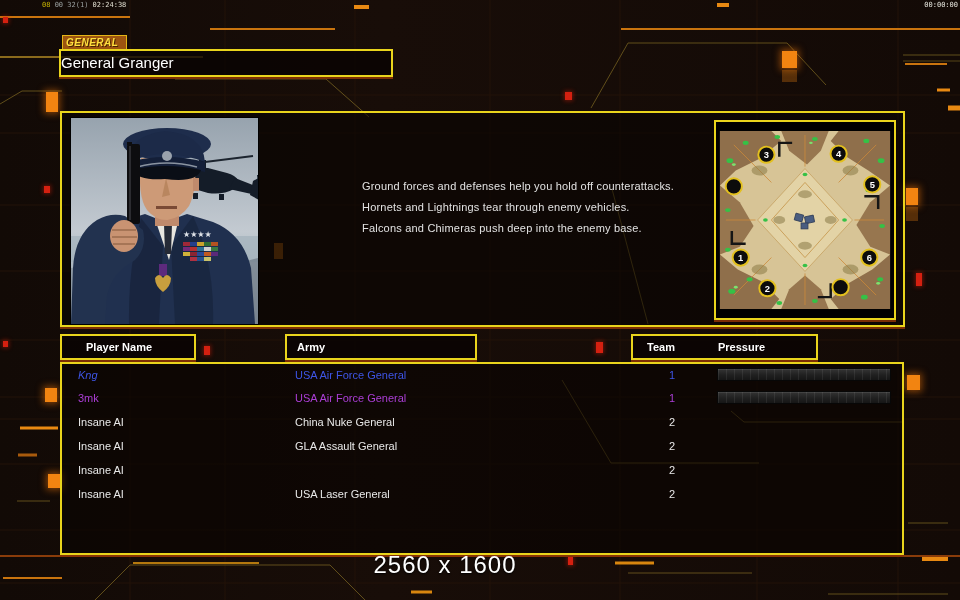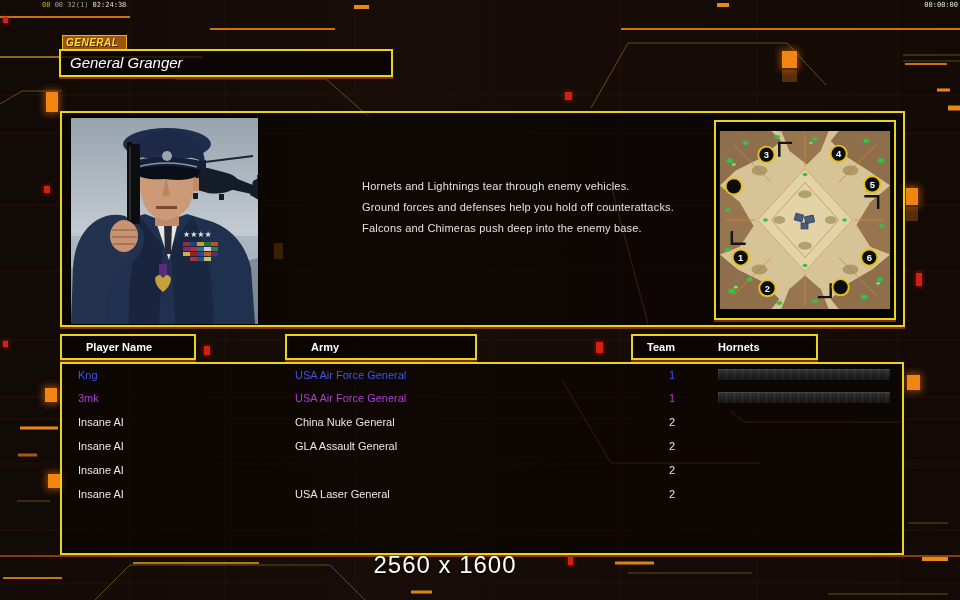--- a/index.html
+++ b/index.html
@@ -17,33 +17,33 @@
   .sq.o{background:#f28411;box-shadow:0 0 7px 2px rgba(244,120,10,.5);}
   .sq.r{background:#d42010;box-shadow:0 0 4px 1px rgba(220,30,10,.45);}
   .sq.dim{box-shadow:none;}
   
   .ybox{position:absolute;border:2px solid #e9d41c;background:rgba(9,4,2,.78);
     box-shadow:0 2px 0 rgba(135,50,6,.9);}
   .tag{position:absolute;left:62px;top:35px;width:60px;height:13px;background:#9c5410;
     border:1px solid #e3b616;color:#ffdf3e;font-size:10px;font-weight:bold;line-height:13px;
     padding-left:3px;letter-spacing:.5px;text-shadow:1px 1px 0 #4a2400;font-style:italic;}
   .titlebox{left:59px;top:49px;width:330px;height:24px;line-height:24px;}
-  .titlebox .t{padding-left:9px;font-size:15px;color:#fff;font-style:italic;}
+  .titlebox .t{font-size:15px;color:#fff;}
   .mainbox{left:60px;top:111px;width:841px;height:212px;background:rgba(8,4,2,.55);}
   .portrait{left:70px;top:117px;width:187px;height:206px;border:1px solid #000;}
   .strategy{left:362px;top:180px;width:330px;}
   .strat-line{height:21px;font-size:11px;color:#e2e2e2;letter-spacing:.2px;}
   .mapbox{left:714px;top:120px;width:178px;height:196px;background:#000;}
   .mapimg{left:719px;top:131px;width:172px;height:178px;}
   
   .hdr{position:absolute;top:334px;height:22px;border:2px solid #e9d41c;
     background:rgba(9,4,2,.85);box-shadow:0 2px 0 rgba(135,50,6,.9);
     font-size:11px;font-weight:bold;color:#fff;line-height:22px;}
   .hdr-player{left:60px;width:132px;} .hdr-player .t{padding-left:24px;}
-  .hdr-army{left:285px;width:188px;} .hdr-army .t{padding-left:24px;}
+  .hdr-army{left:285px;width:188px;} .hdr-army .t{padding-left:10px;}
   .hdr-team{left:631px;width:183px;}
   .hdr-team .team{position:absolute;left:14px;} .hdr-team .prog{position:absolute;left:85px;}
   
   .listbox{left:60px;top:362px;width:840px;height:189px;background:rgba(8,4,2,.6);}
   .prow{position:absolute;left:0;width:100%;height:22px;line-height:22px;font-size:11px;}
   .pc{position:absolute;top:0;}
   .pn{left:16px;} .pa{left:233px;} .pt{left:595px;width:30px;text-align:center;}
   .pbar{position:absolute;left:655px;top:4px;width:172px;height:11px;
     background-color:#1b1b1b;border:1px solid #070707;
     background-image:repeating-linear-gradient(90deg,rgba(255,255,255,.07) 0 1px,rgba(0,0,0,0) 1px 8px),
@@ -207,22 +207,22 @@
     <rect x="58" y="28" width="2" height="74" fill="#2c2c30"></rect>
     <rect x="56" y="24" width="5" height="3" fill="#0d0d0f"></rect>
     <ellipse cx="53" cy="118" rx="14" ry="16" fill="#c99372"></ellipse>
     <path d="M41,112 H65 M41,119 H66 M42,126 H64" stroke="#9a6c4e" stroke-width="1.5" fill="none"></path>
 
     <rect x="88" y="146" width="8" height="12" fill="#5d2a7d"></rect>
     <path d="M84,160 q4,-6 8,0 q4,-6 8,0 q0,8 -8,14 q-8,-6 -8,-14" fill="#c89f3e"></path>
   </svg>
 
   <div class="abs strategy">
+      <div class="strat-line">Ground forces and defenses help you hold off counterattacks.</div>
       <div class="strat-line">Hornets and Lightnings tear through enemy vehicles.</div>
-      <div class="strat-line">Ground forces and defenses help you hold off counterattacks.</div>
       <div class="strat-line">Falcons and Chimeras push deep into the enemy base.</div>
     </div>
 
   <div class="ybox mapbox"></div>
   <svg class="abs mapimg" viewBox="0 0 172 180">
     <rect width="172" height="180" fill="#d7c496"></rect>
     <g fill="#8f6f4b">
       <polygon points="0,0 52,0 62,10 40,28 16,40 0,55"></polygon>
       <polygon points="120,0 172,0 172,55 150,40 128,26 112,10"></polygon>
       <polygon points="0,125 18,140 42,152 60,170 52,180 0,180"></polygon>
@@ -324,27 +324,27 @@
   </svg>
 
   <div class="hdr hdr-player">
     <div class="t">Player Name</div>
   </div>
   <div class="hdr hdr-army">
     <div class="t">Army</div>
   </div>
   <div class="hdr hdr-team">
     <span class="team">Team</span>
-    <span class="prog">Hornets</span>
+    <span class="prog">Pressure</span>
   </div>
 
   <div class="ybox listbox">
     <div>
         <div class="prow" style="top: 0px;">
-          <span class="pc pn" style="color: rgb(62, 85, 230);">Kng</span>
+          <span class="pc pn" style="color: rgb(62, 85, 230); font-style: italic;">Kng</span>
           <span class="pc pa" style="color: rgb(62, 85, 230);">USA Air Force General</span>
           <span class="pc pt" style="color: rgb(62, 85, 230);">1</span>
           <div class="pbar"></div>
         </div>
         <div class="prow" style="top: 23px;">
           <span class="pc pn" style="color: rgb(171, 62, 214);">3mk</span>
           <span class="pc pa" style="color: rgb(171, 62, 214);">USA Air Force General</span>
           <span class="pc pt" style="color: rgb(171, 62, 214);">1</span>
           <div class="pbar"></div>
         </div>

